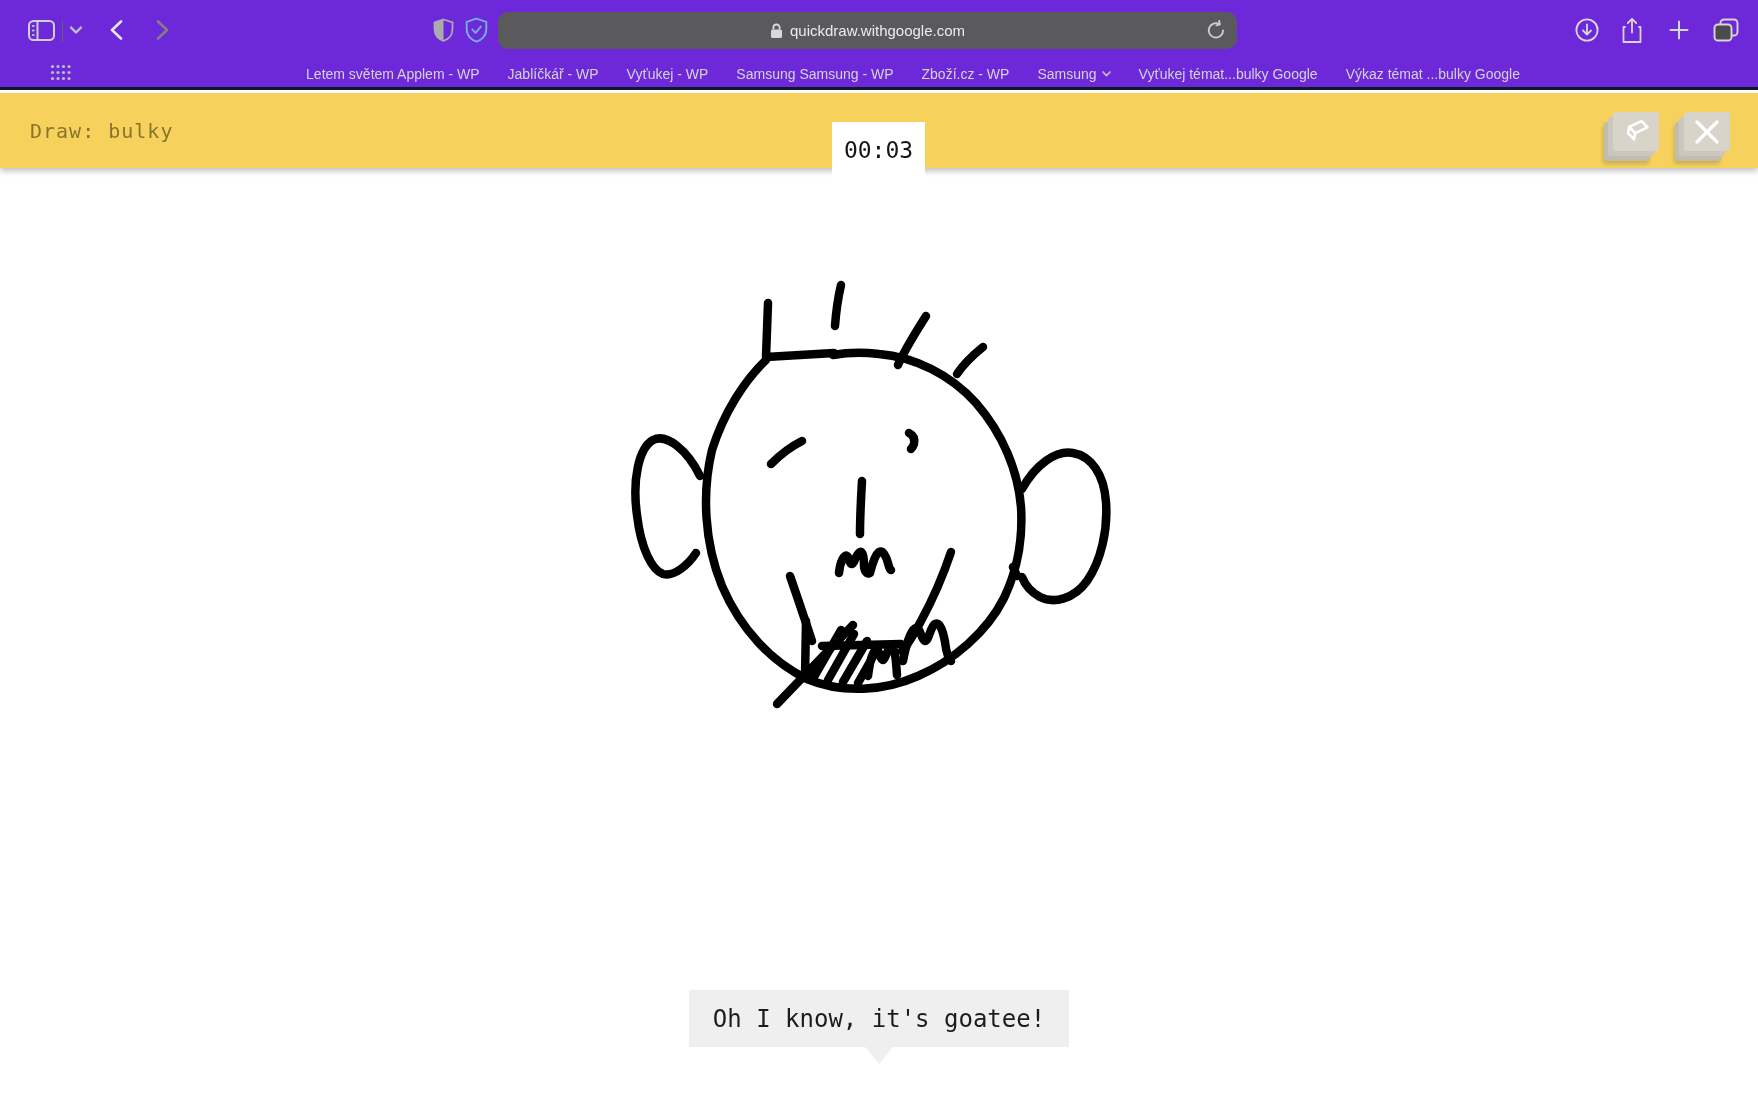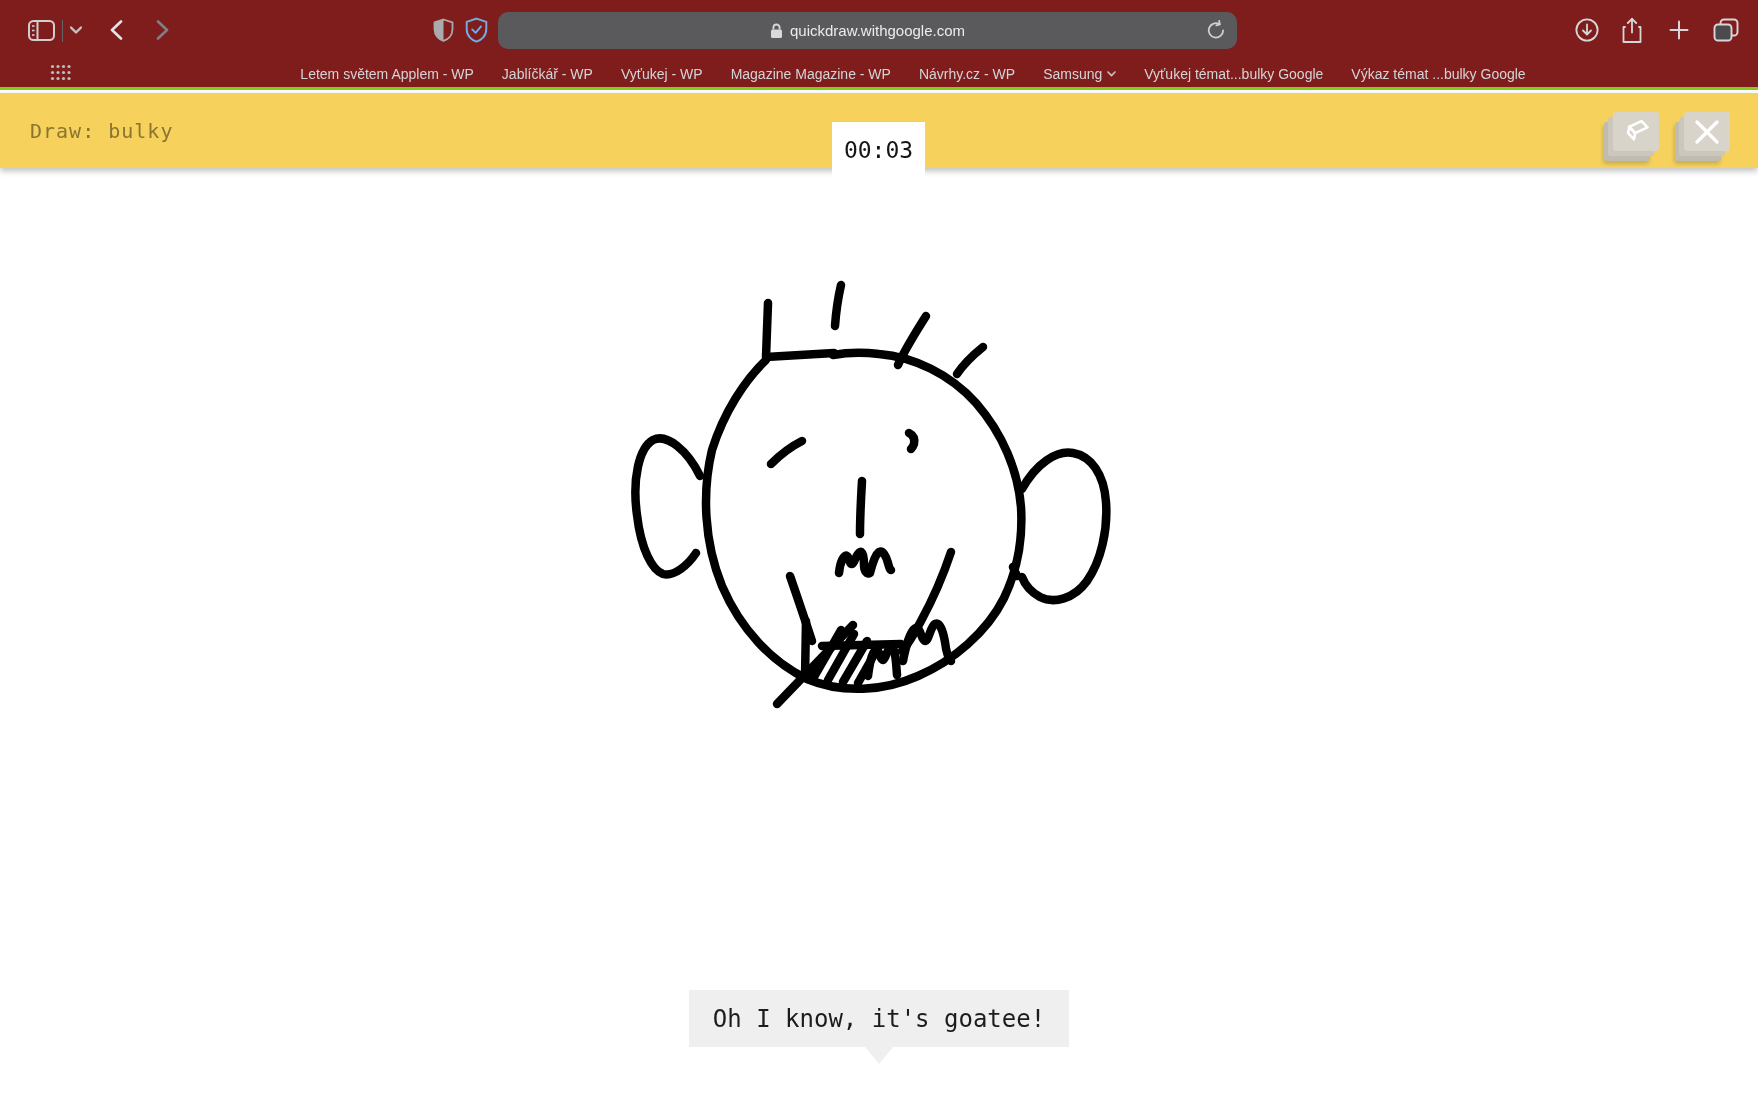--- a/index.html
+++ b/index.html
@@ -8,22 +8,22 @@
     font-family: "Liberation Sans", sans-serif;
     background:#ffffff;
     position:relative;
     overflow:hidden;
   }
   .mono { font-family:"DejaVu Sans Mono", monospace; }
 
   
   .chrome {
     position:absolute; top:0; left:0; width:1758px; height:90px;
-    background:#7f1d1d;
-    border-bottom:3px solid #84cc16;
+    background:#6d28d9;
+    border-bottom:3px solid #0f172a;
   }
   .toolbar { position:relative; height:60px; }
   .tbtn { position:absolute; top:0; height:60px; display:flex; align-items:center; justify-content:center;
           background:none; border:none; cursor:default; }
   .tb-divider { position:absolute; left:62px; top:20px; width:1px; height:22px; background:#646467; }
 
   .url-field {
     position:absolute; left:498px; top:12px; width:739px; height:37px;
     background:#5a5a5c; border-radius:10px;
     display:flex; align-items:center; justify-content:center; gap:7px;
@@ -203,24 +203,24 @@
     <span class="bm-item">
         <span>Letem světem Applem - WP</span>
       </span>
     <span class="bm-item">
         <span>Jablíčkář - WP</span>
       </span>
     <span class="bm-item">
         <span>Vyťukej - WP</span>
       </span>
     <span class="bm-item">
-        <span>Magazine Magazine - WP</span>
-      </span>
-    <span class="bm-item">
-        <span>Návrhy.cz - WP</span>
+        <span>Samsung Samsung - WP</span>
+      </span>
+    <span class="bm-item">
+        <span>Zboží.cz - WP</span>
       </span>
     <span class="bm-item">
       <span>Samsung</span>
       <svg class="icon" width="9" height="6" viewBox="0 0 9 6">
         <polyline points="1,1 4.5,4.7 8,1" fill="none" stroke="#bdbdbf" stroke-width="1.7" stroke-linecap="round" stroke-linejoin="round"></polyline>
       </svg>
     </span>
     <span class="bm-item">
         <span>Vyťukej témat...bulky Google</span>
       </span>

